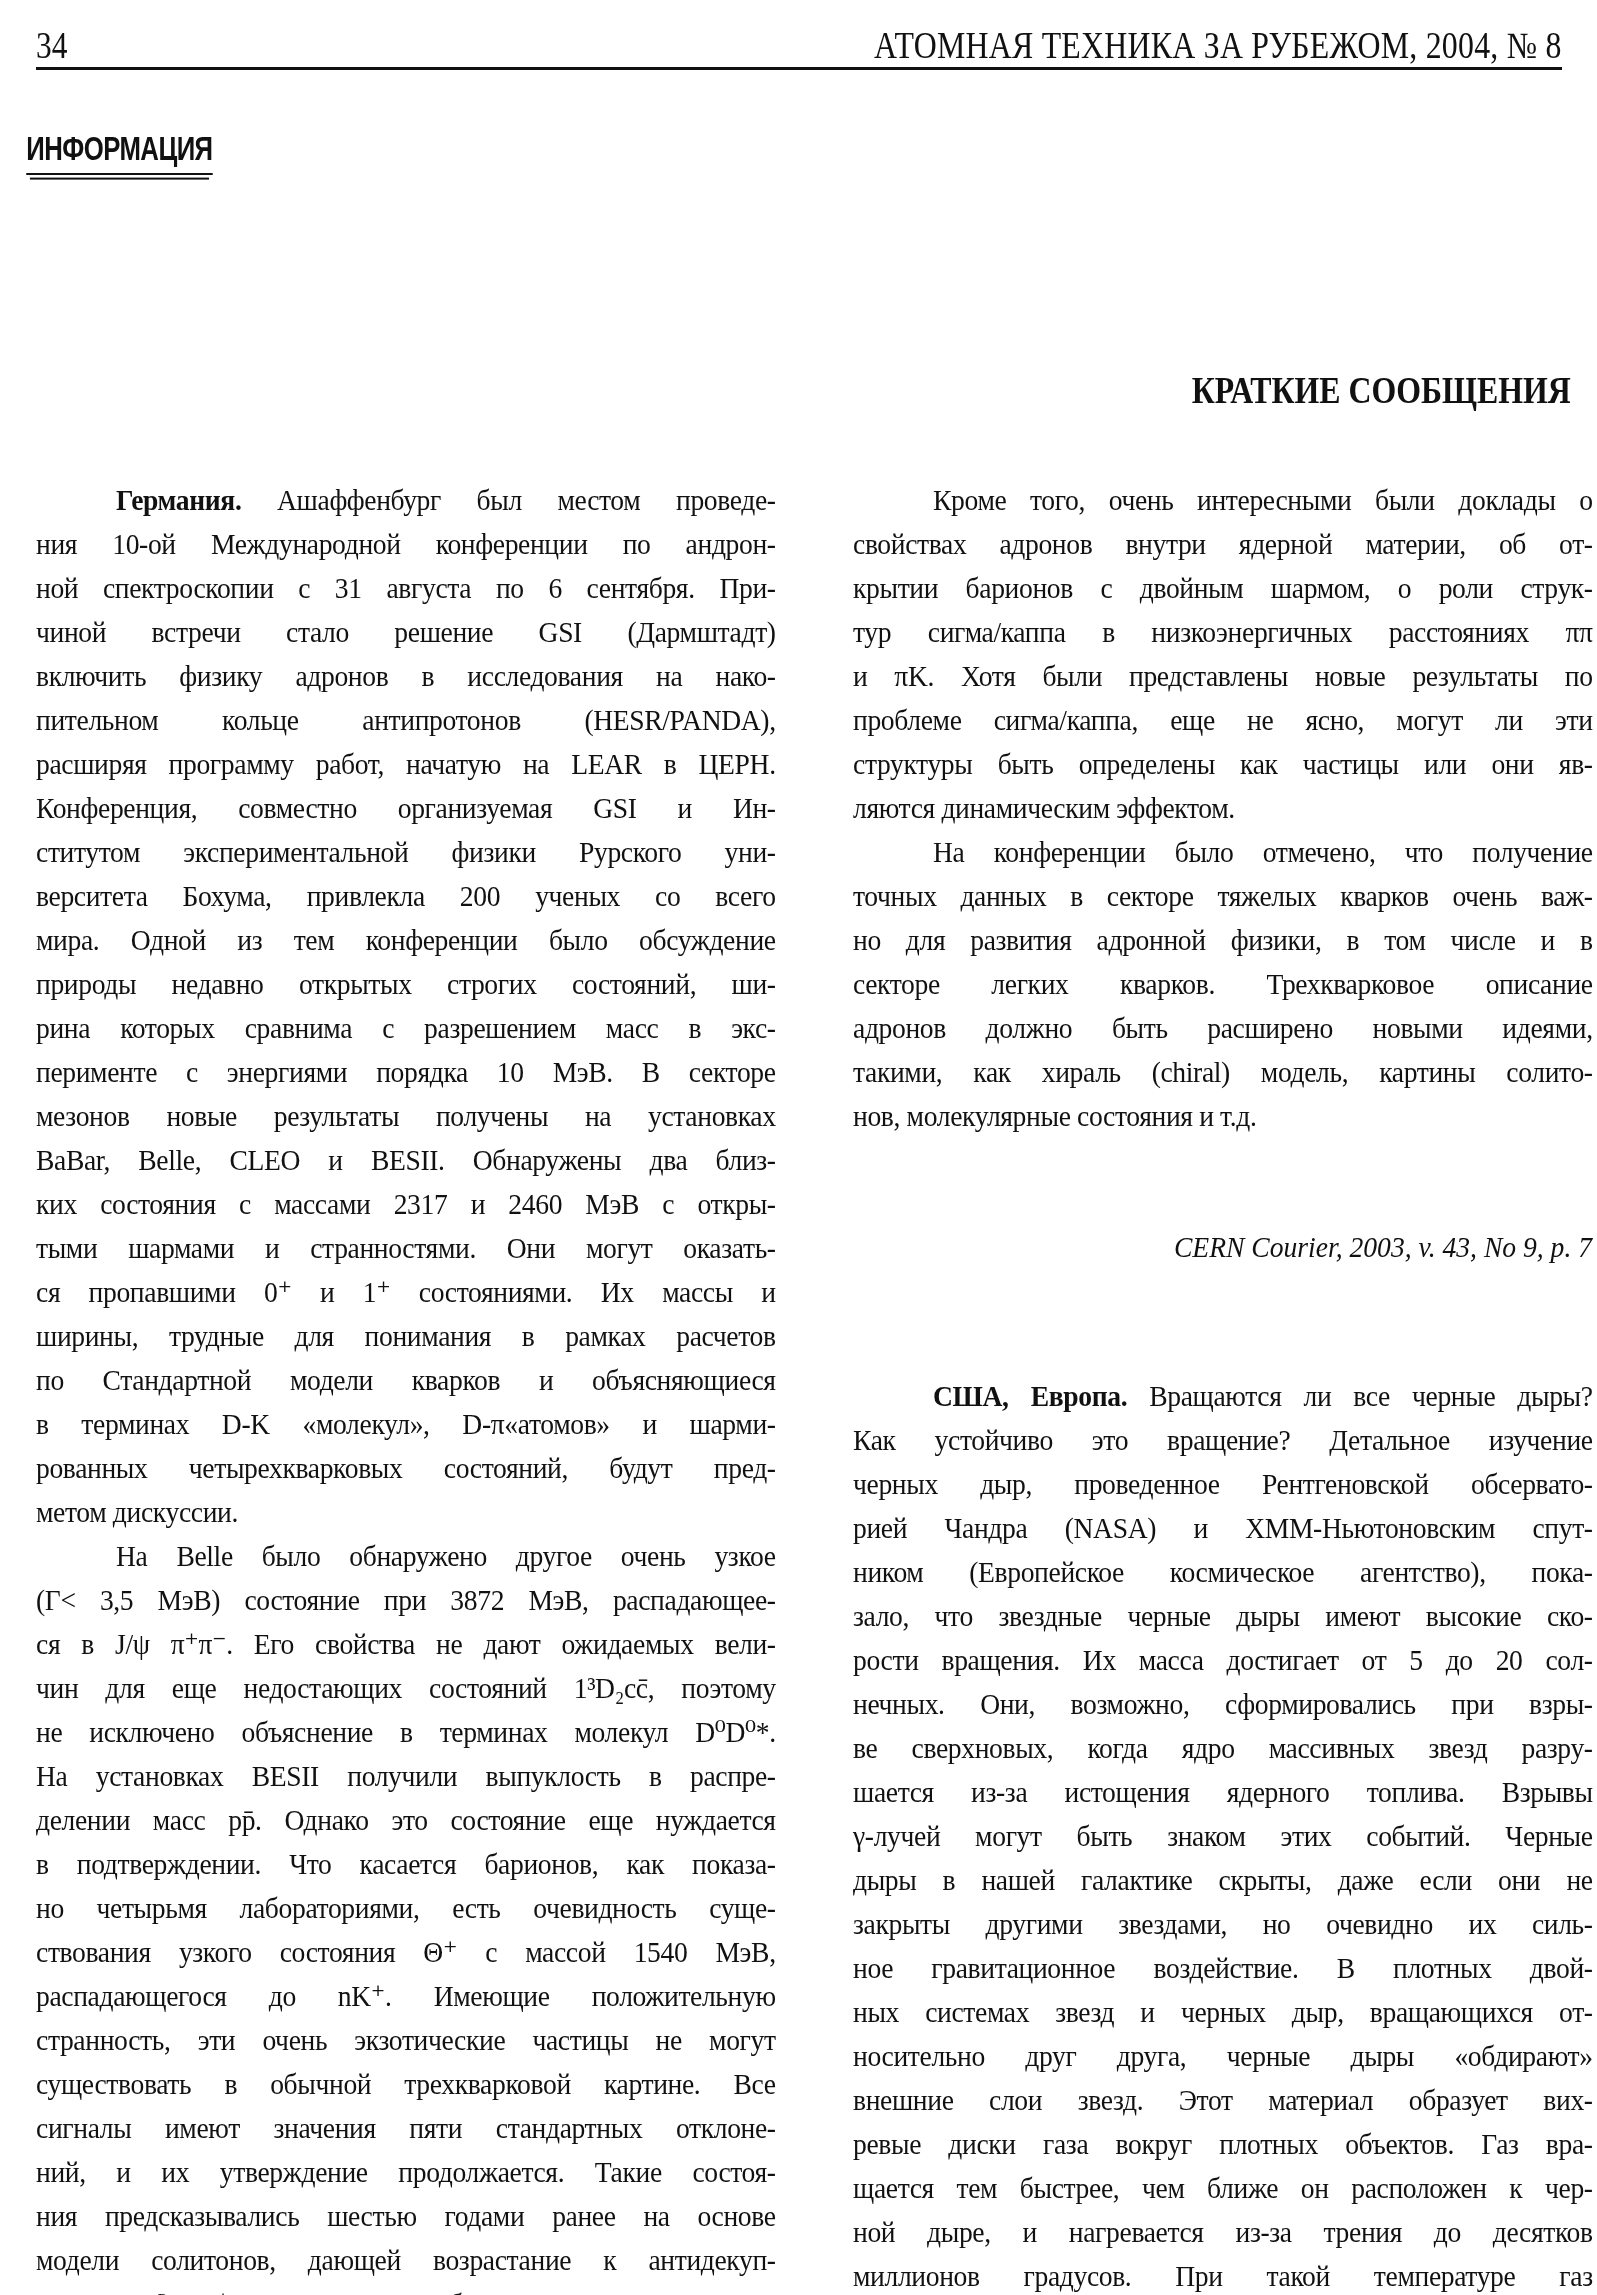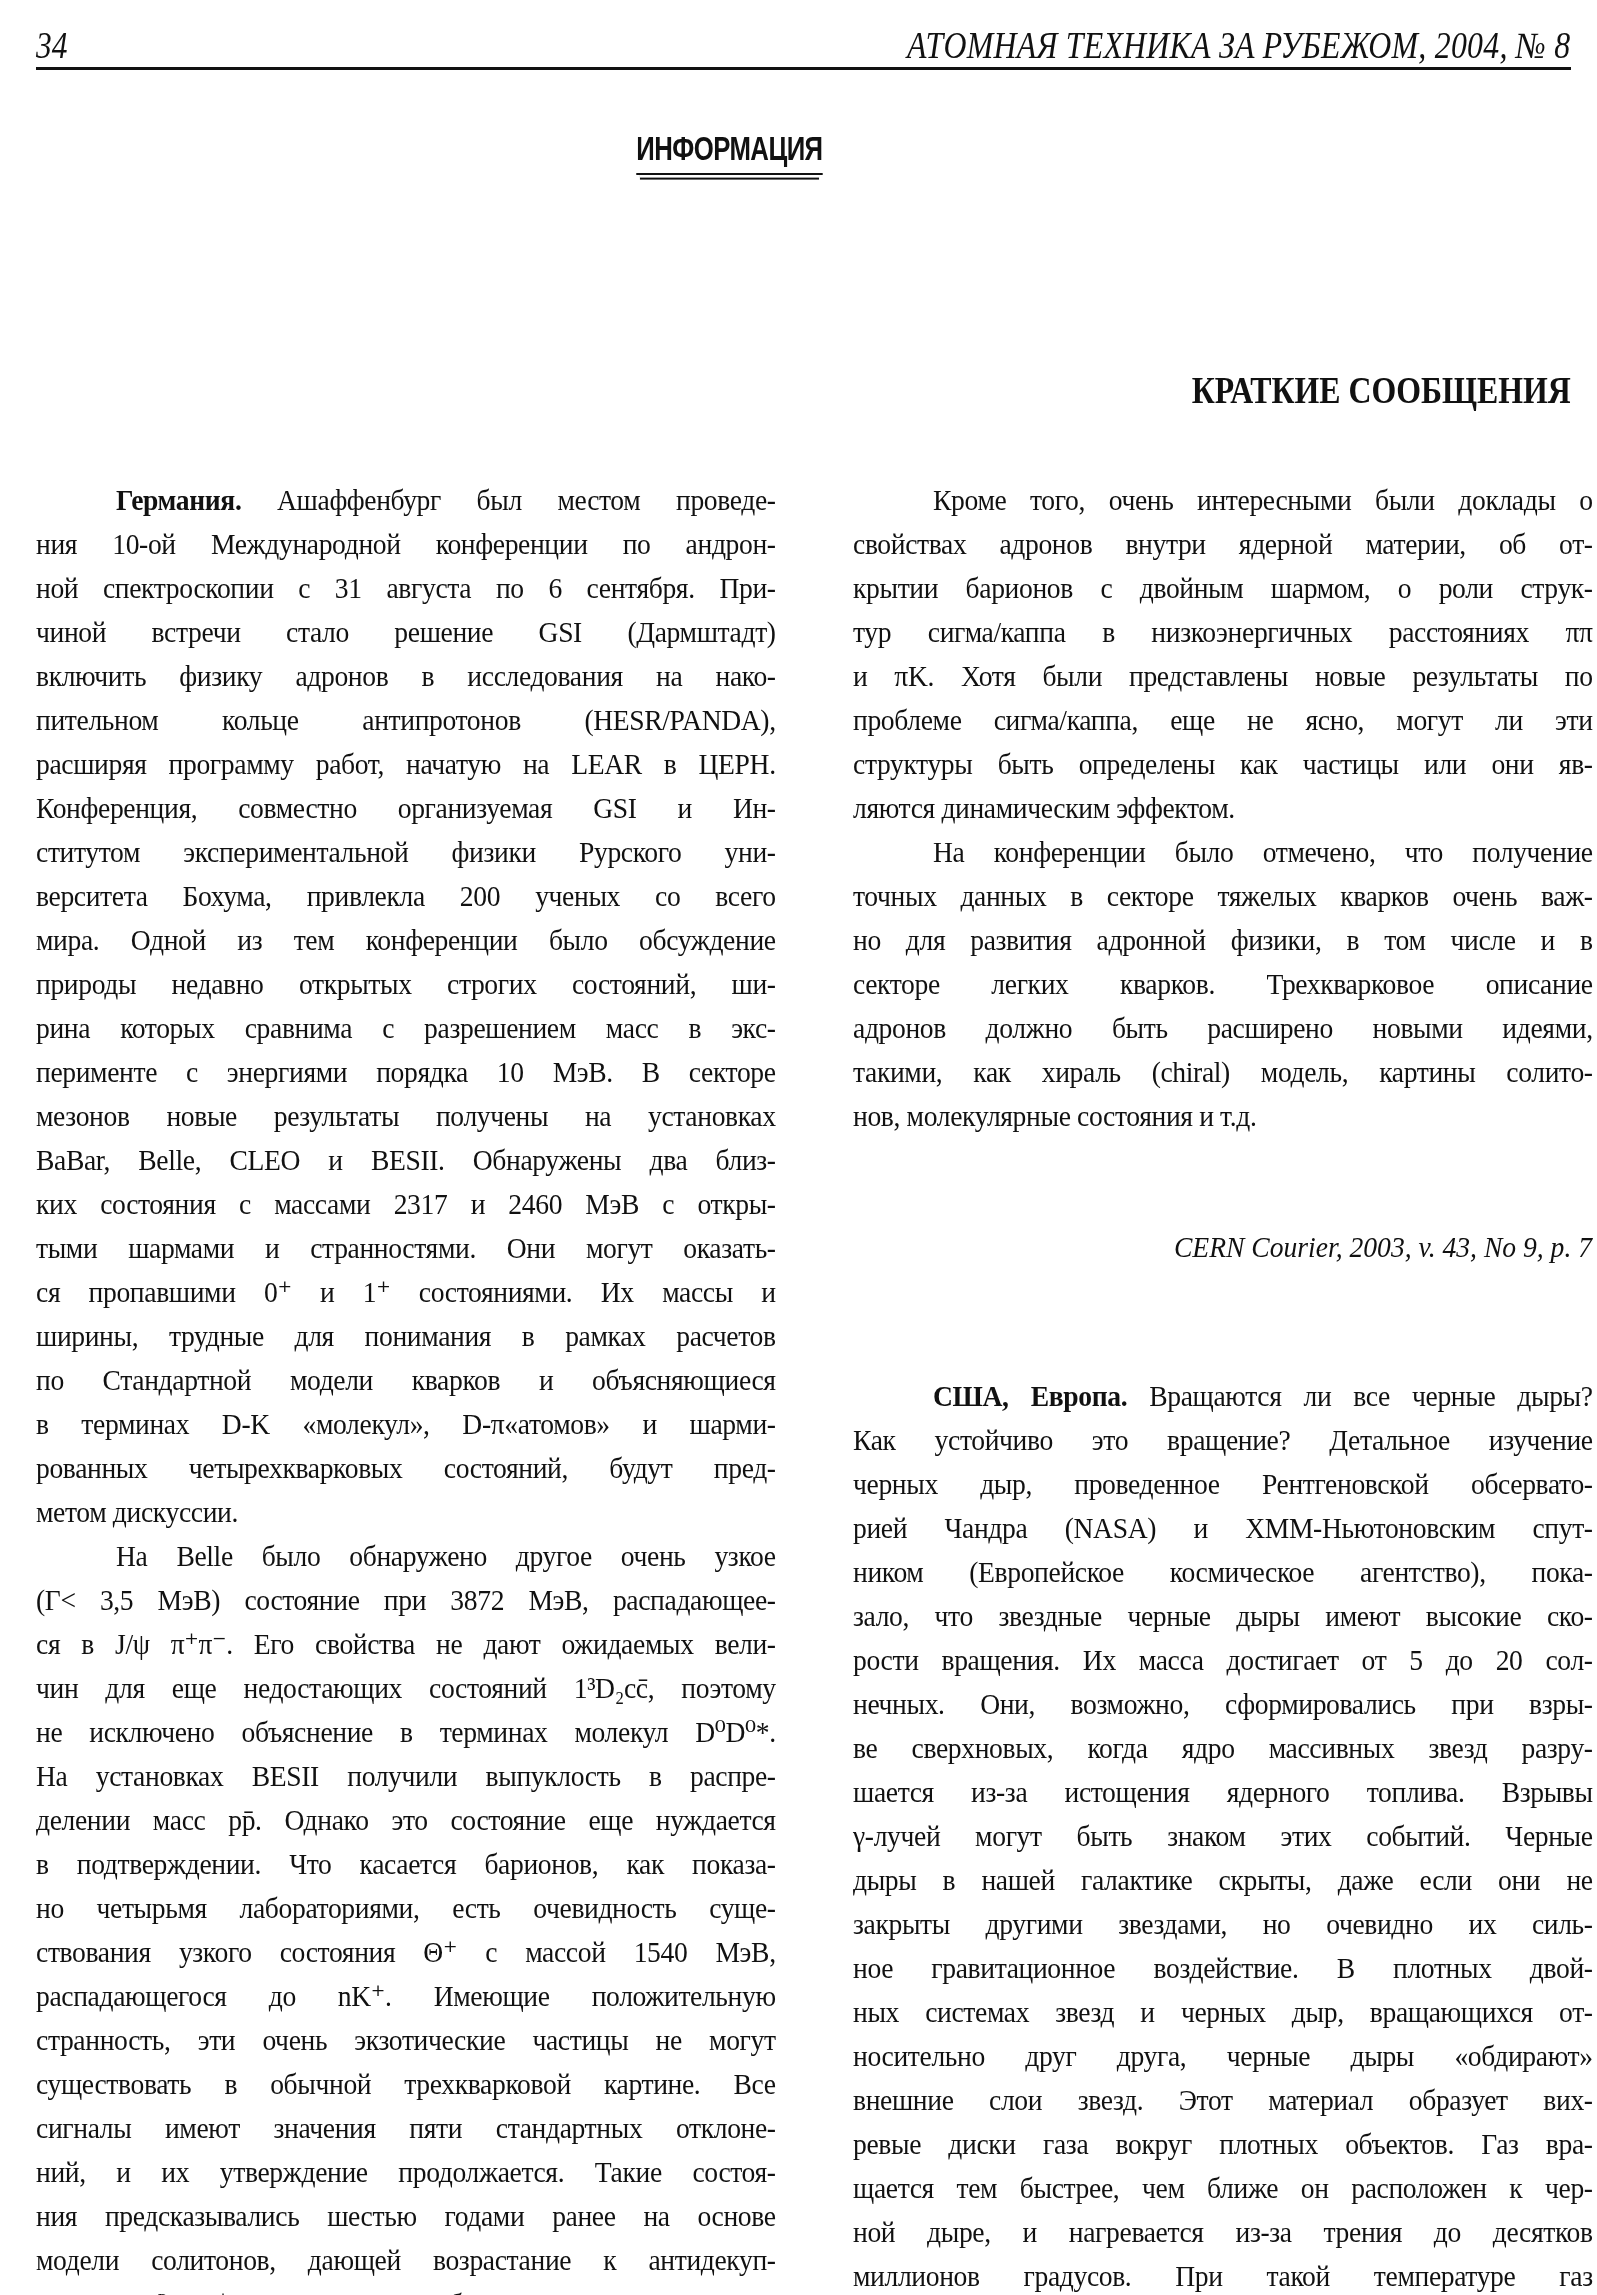--- a/index.html
+++ b/index.html
@@ -1,28 +1,27 @@
 <!DOCTYPE html>
 <html style="font-size:10.7px"><head>
 <meta charset="utf-8">
 <style>
   html, body { margin: 0; padding: 0; background: #ffffff; }
   body {
     width: 1598px; height: 2295px; position: relative; overflow: hidden;
     font-family: "Liberation Serif", "DejaVu Serif", serif; color: #111111;
   }
   .running-head {
-    position: absolute; left: 36px; right: 27px; top: 20px; height: 47px;
+    position: absolute; left: 36px; right: 36px; top: 20px; height: 47px;
     border-bottom: 3.3px solid #111;
-    font-style: italic;
   }
   .page-number { position: absolute; left: 0; top: 4px; font-size: 37px; transform: scaleX(0.85); transform-origin: left; }
   .journal-title { position: absolute; right: 0; top: 4px; font-size: 37px; transform: scaleX(0.86); transform-origin: right; white-space: nowrap; letter-spacing: 0.3px; }
   .section-head {
-    position: absolute; left: 0; width: 1458px; top: 130px; text-align: center;
+    position: absolute; left: 0; width: 1458px; top: 130px; text-align: left;
   }
   .section-head span {
     display: inline-block; font-family: "Liberation Sans", "DejaVu Sans", sans-serif;
     font-size: 33px; font-weight: bold; transform: scaleX(0.78); letter-spacing: -0.7px;
     padding-bottom: 5.3px;
     border-bottom: 2.7px solid #111;
     box-shadow: 0 7.3px 0 -4.7px #fff, 0 9.3px 0 -4.7px #111;
   }
   .rubric {
     position: absolute; right: 27px; top: 369px; font-size: 37px; font-weight: bold;

